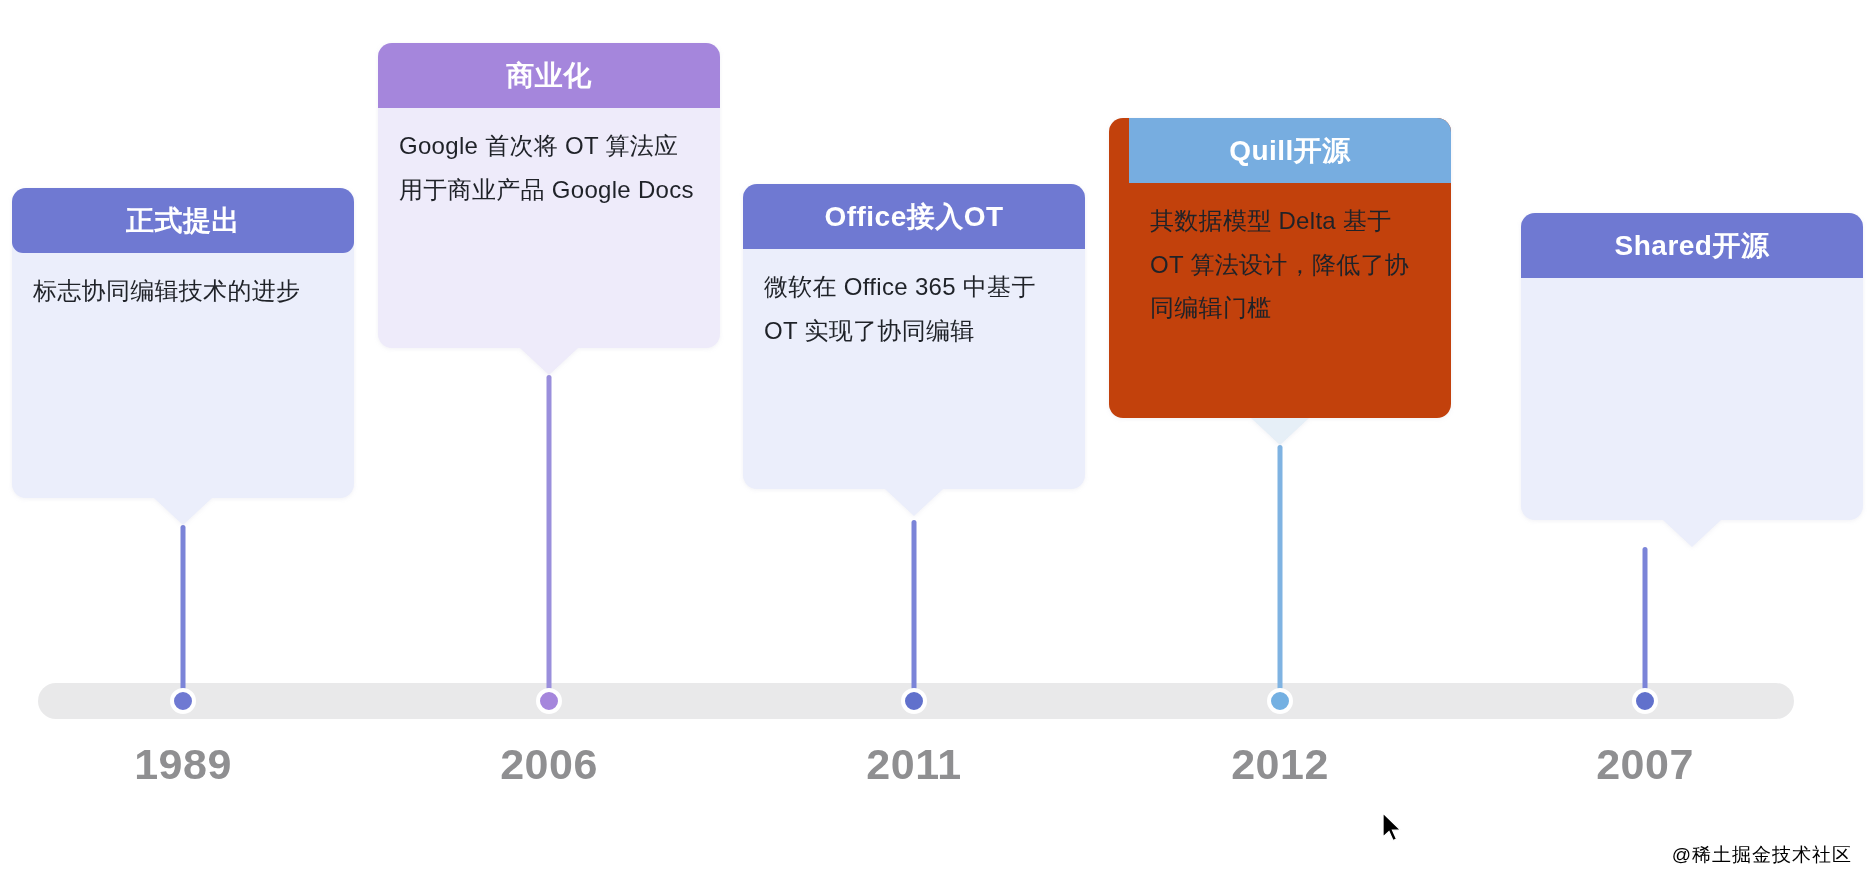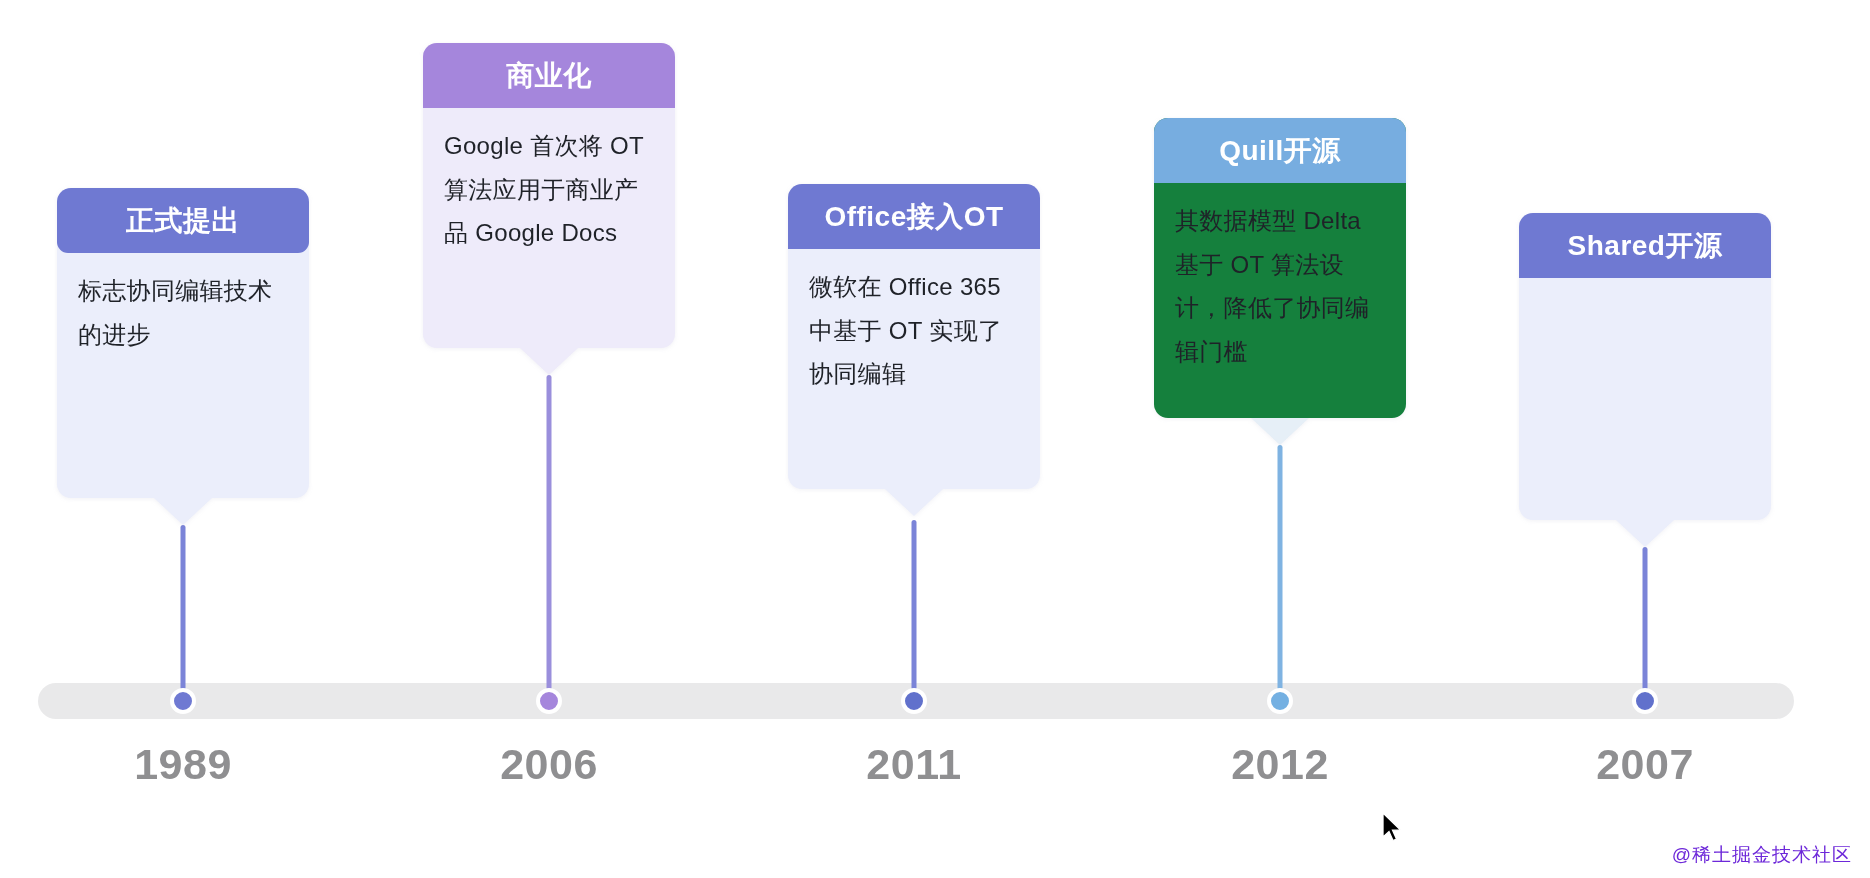--- a/index.html
+++ b/index.html
@@ -76,21 +76,21 @@
     color: #8f8f91;
     letter-spacing: 0.5px;
     white-space: nowrap;
   }
 
   
   .card {
     position: absolute;
     left: 50%;
     transform: translateX(-50%);
-    width: 252px;
+    width: 342px;
     border-radius: 14px;
     overflow: visible;
     filter: drop-shadow(0 1px 2px rgba(120,120,160,0.10));
   }
   .card-inner {
     border-radius: 14px;
     overflow: hidden;
   }
   .card-header {
     text-align: center;
@@ -120,21 +120,21 @@
     border-left: 29px solid transparent;
     border-right: 29px solid transparent;
   }
 
   
   .watermark {
     position: absolute;
     right: 18px;
     bottom: 10px;
     font-size: 19px;
-    color: #6d28d9;
+    color: #000000;
     letter-spacing: 1px;
     white-space: nowrap;
   }
 
   
   .cursor {
     position: absolute;
     left: 1382px;
     top: 812px;
     width: 22px;
@@ -183,32 +183,32 @@
             <div class="card-body">微软在 Office 365 中基于 OT 实现了协同编辑</div>
           </div>
           <div class="tail" style="border-top: 27px solid rgb(235, 238, 251);"></div>
         </div>
         <div class="dot" style="background: rgb(97, 113, 204);"></div>
         <div class="year">2011</div>
       </div>
       <div class="event" style="left: 1130px;">
         <div class="connector" style="top: 445px; height: 250px; background: rgb(127, 179, 226);"></div>
         <div class="card" style="top: 118px;">
-          <div class="card-inner" style="background: #15803d; min-height: 300px;">
+          <div class="card-inner" style="background: #c2410c; min-height: 300px; padding-left: 20px;">
             <div class="card-header" style="background: rgb(119, 173, 224);">Quill开源</div>
             <div class="card-body">其数据模型 Delta 基于 OT 算法设计，降低了协同编辑门槛</div>
           </div>
           <div class="tail" style="border-top: 27px solid rgb(230, 239, 247);"></div>
         </div>
         <div class="dot" style="background: rgb(116, 176, 226);"></div>
         <div class="year">2012</div>
       </div>
       <div class="event" style="left: 1495px;">
         <div class="connector" style="top: 547px; height: 148px; background: rgb(123, 132, 216);"></div>
-        <div class="card" style="top: 213px;">
+        <div class="card" style="top: 213px; margin-left: 47px;">
           <div class="card-inner" style="background: rgb(235, 238, 251); min-height: 307px;">
             <div class="card-header" style="background: rgb(111, 121, 210);">Shared开源</div>
           </div>
           <div class="tail" style="border-top: 27px solid rgb(235, 238, 251);"></div>
         </div>
         <div class="dot" style="background: rgb(97, 113, 204);"></div>
         <div class="year">2007</div>
       </div>
     </div>
 

